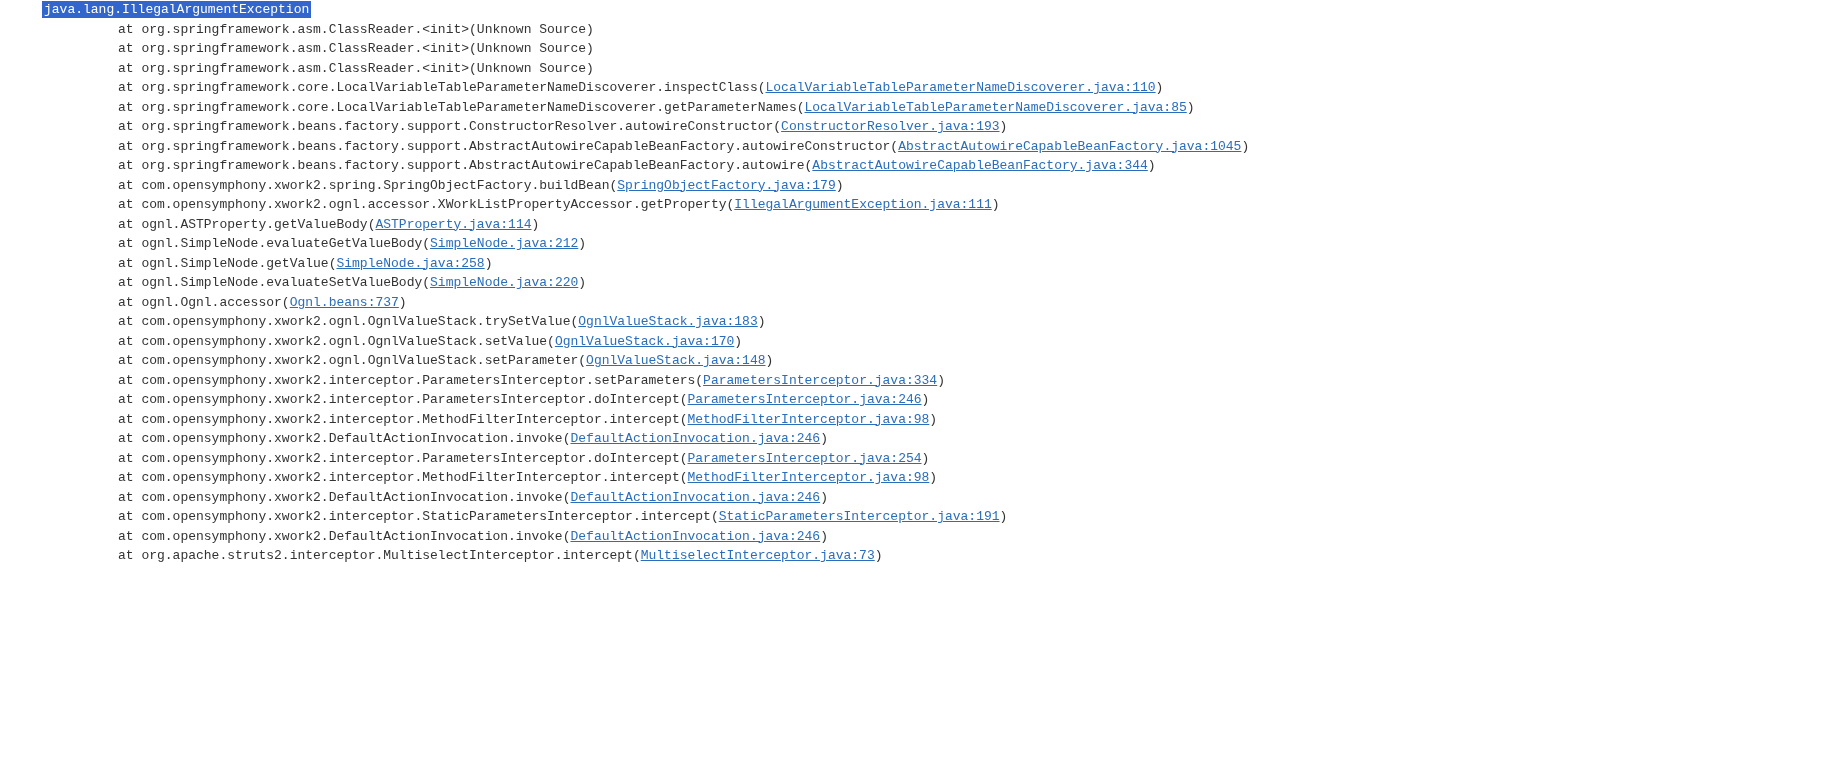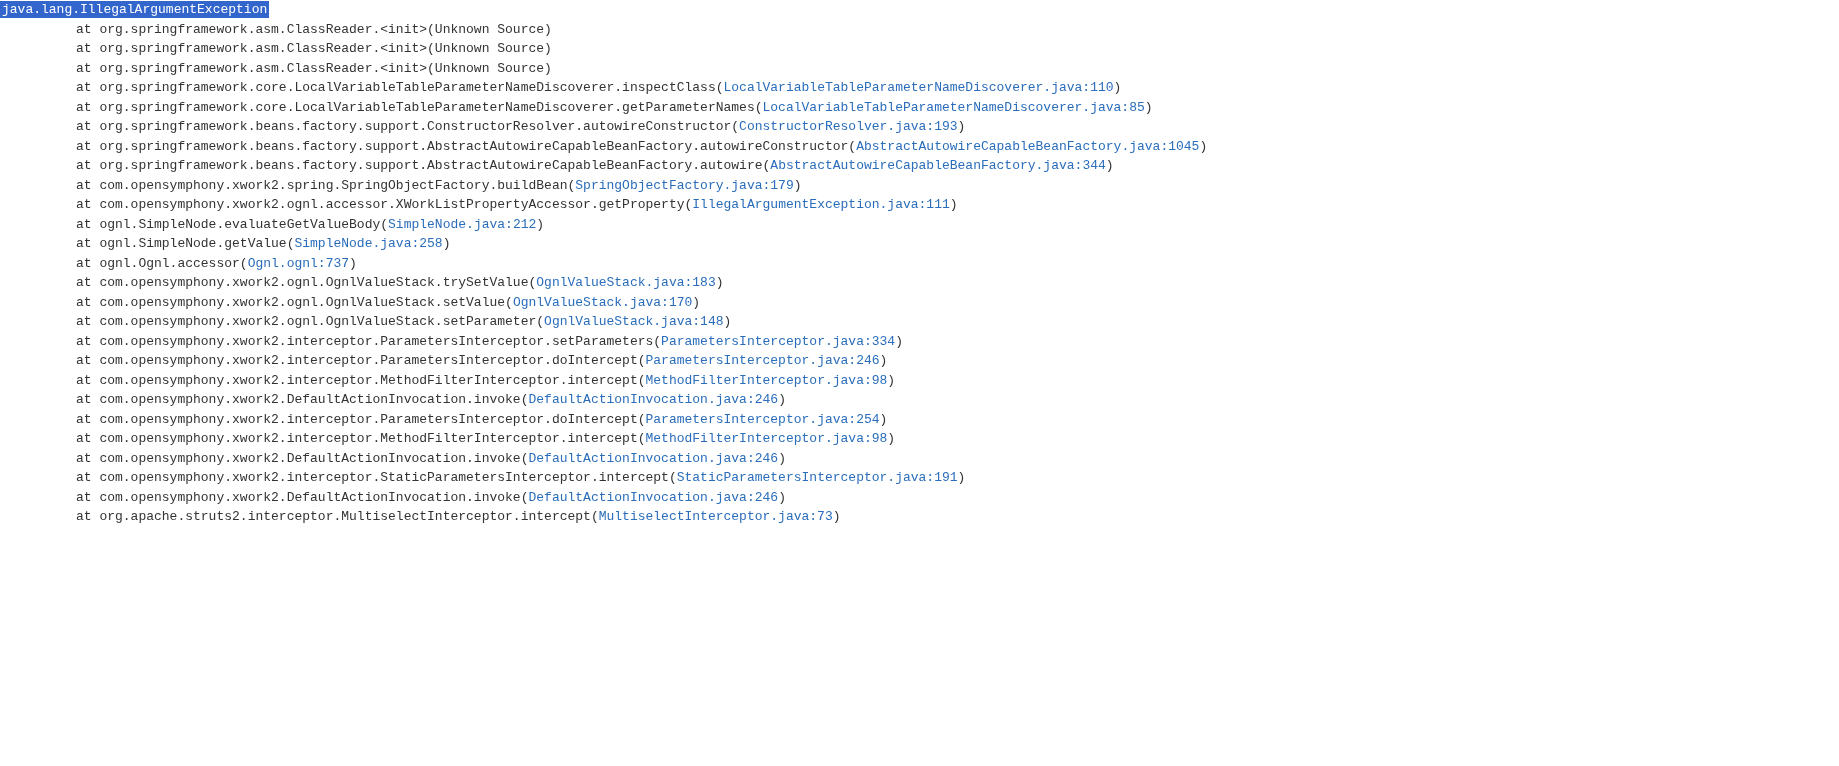--- a/index.html
+++ b/index.html
@@ -8,33 +8,35 @@
       font-family: "Courier New", Courier, monospace;
       font-size: 13px;
       line-height: 1.5;
       background: #ffffff;
       color: #333333;
       white-space: nowrap;
       overflow-x: auto;
     }
     .trace-container {
       padding: 0 0 8px 0;
+      margin-left: 42px;
     }
     .exception-line {
       background: #3366cc;
       color: #ffffff;
       display: inline;
       padding: 1px 2px;
     }
     .trace-line {
       padding-left: 76px;
       color: #333333;
     }
     .trace-line .file-link {
       color: #2a6dbb;
+      text-decoration: underline;
       cursor: pointer;
     }
     .trace-line .paren {
       color: #333333;
     }
   </style>
 </head>
 <body>
 
 <div class="trace-container">
@@ -43,23 +45,25 @@
       <div class="trace-line"><span>at org.springframework.asm.ClassReader.&lt;init&gt;(Unknown Source)</span></div>
       <div class="trace-line"><span>at org.springframework.asm.ClassReader.&lt;init&gt;(Unknown Source)</span></div>
       <div class="trace-line"><span>at org.springframework.asm.ClassReader.&lt;init&gt;(Unknown Source)</span></div>
       <div class="trace-line"><span>at org.springframework.core.LocalVariableTableParameterNameDiscoverer.inspectClass(</span><span class="file-link">LocalVariableTableParameterNameDiscoverer.java:110</span><span class="paren">)</span></div>
       <div class="trace-line"><span>at org.springframework.core.LocalVariableTableParameterNameDiscoverer.getParameterNames(</span><span class="file-link">LocalVariableTableParameterNameDiscoverer.java:85</span><span class="paren">)</span></div>
       <div class="trace-line"><span>at org.springframework.beans.factory.support.ConstructorResolver.autowireConstructor(</span><span class="file-link">ConstructorResolver.java:193</span><span class="paren">)</span></div>
       <div class="trace-line"><span>at org.springframework.beans.factory.support.AbstractAutowireCapableBeanFactory.autowireConstructor(</span><span class="file-link">AbstractAutowireCapableBeanFactory.java:1045</span><span class="paren">)</span></div>
       <div class="trace-line"><span>at org.springframework.beans.factory.support.AbstractAutowireCapableBeanFactory.autowire(</span><span class="file-link">AbstractAutowireCapableBeanFactory.java:344</span><span class="paren">)</span></div>
       <div class="trace-line"><span>at com.opensymphony.xwork2.spring.SpringObjectFactory.buildBean(</span><span class="file-link">SpringObjectFactory.java:179</span><span class="paren">)</span></div>
       <div class="trace-line"><span>at com.opensymphony.xwork2.ognl.accessor.XWorkListPropertyAccessor.getProperty(</span><span class="file-link">IllegalArgumentException.java:111</span><span class="paren">)</span></div>
+      <div class="trace-line"><span>at ognl.ASTProperty.getValueBody(</span><span class="file-link">ASTProperty.java:114</span><span class="paren">)</span></div>
       <div class="trace-line"><span>at ognl.SimpleNode.evaluateGetValueBody(</span><span class="file-link">SimpleNode.java:212</span><span class="paren">)</span></div>
       <div class="trace-line"><span>at ognl.SimpleNode.getValue(</span><span class="file-link">SimpleNode.java:258</span><span class="paren">)</span></div>
-      <div class="trace-line"><span>at ognl.Ognl.accessor(</span><span class="file-link">Ognl.ognl:737</span><span class="paren">)</span></div>
+      <div class="trace-line"><span>at ognl.SimpleNode.evaluateSetValueBody(</span><span class="file-link">SimpleNode.java:220</span><span class="paren">)</span></div>
+      <div class="trace-line"><span>at ognl.Ognl.accessor(</span><span class="file-link">Ognl.beans:737</span><span class="paren">)</span></div>
       <div class="trace-line"><span>at com.opensymphony.xwork2.ognl.OgnlValueStack.trySetValue(</span><span class="file-link">OgnlValueStack.java:183</span><span class="paren">)</span></div>
       <div class="trace-line"><span>at com.opensymphony.xwork2.ognl.OgnlValueStack.setValue(</span><span class="file-link">OgnlValueStack.java:170</span><span class="paren">)</span></div>
       <div class="trace-line"><span>at com.opensymphony.xwork2.ognl.OgnlValueStack.setParameter(</span><span class="file-link">OgnlValueStack.java:148</span><span class="paren">)</span></div>
       <div class="trace-line"><span>at com.opensymphony.xwork2.interceptor.ParametersInterceptor.setParameters(</span><span class="file-link">ParametersInterceptor.java:334</span><span class="paren">)</span></div>
       <div class="trace-line"><span>at com.opensymphony.xwork2.interceptor.ParametersInterceptor.doIntercept(</span><span class="file-link">ParametersInterceptor.java:246</span><span class="paren">)</span></div>
       <div class="trace-line"><span>at com.opensymphony.xwork2.interceptor.MethodFilterInterceptor.intercept(</span><span class="file-link">MethodFilterInterceptor.java:98</span><span class="paren">)</span></div>
       <div class="trace-line"><span>at com.opensymphony.xwork2.DefaultActionInvocation.invoke(</span><span class="file-link">DefaultActionInvocation.java:246</span><span class="paren">)</span></div>
       <div class="trace-line"><span>at com.opensymphony.xwork2.interceptor.ParametersInterceptor.doIntercept(</span><span class="file-link">ParametersInterceptor.java:254</span><span class="paren">)</span></div>
       <div class="trace-line"><span>at com.opensymphony.xwork2.interceptor.MethodFilterInterceptor.intercept(</span><span class="file-link">MethodFilterInterceptor.java:98</span><span class="paren">)</span></div>
       <div class="trace-line"><span>at com.opensymphony.xwork2.DefaultActionInvocation.invoke(</span><span class="file-link">DefaultActionInvocation.java:246</span><span class="paren">)</span></div>

